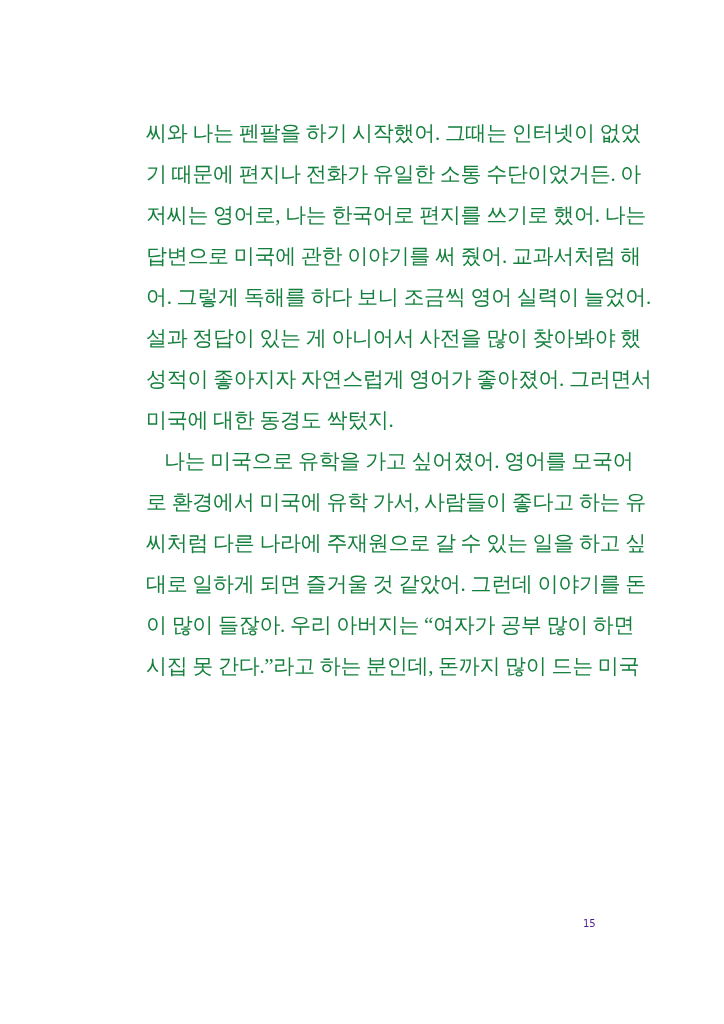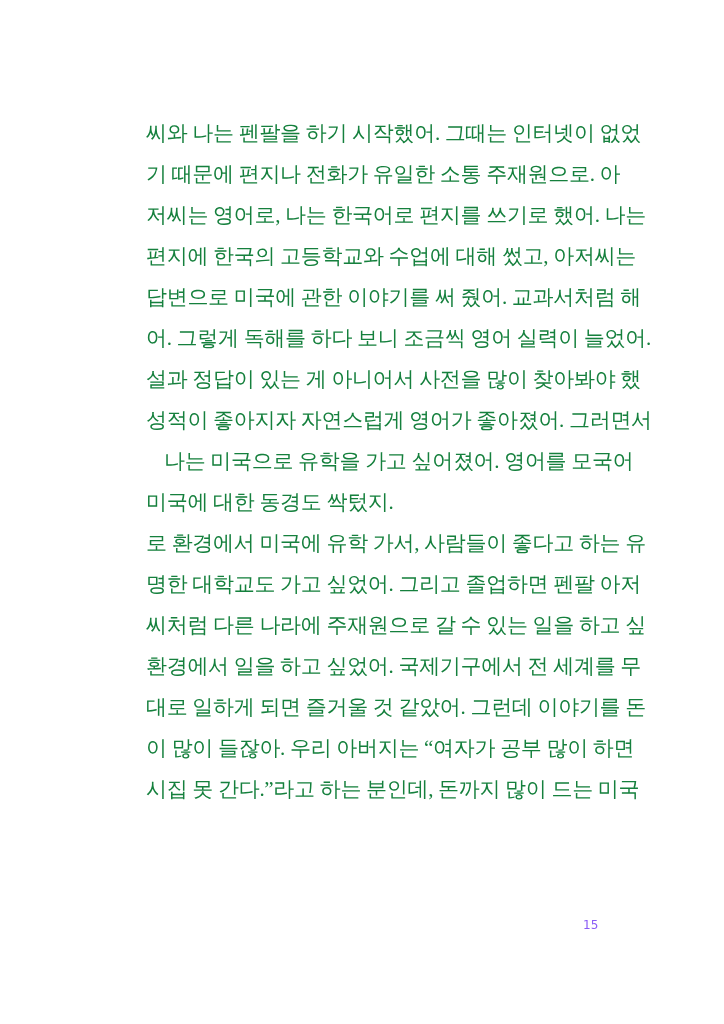--- a/index.html
+++ b/index.html
@@ -45,44 +45,41 @@
       text-align-last: left;
     }
     .line.indent {
       padding-left: 18px;
     }
     .page-number {
       position: absolute;
       left: 583px;
       top: 918px;
       font-family: "DejaVu Sans", "Liberation Sans", sans-serif;
-      font-size: 12px;
-      color: #8b5cf6;
+      font-size: 10px;
+      color: #4c1d95;
     }
   </style>
 </head>
 <body>
 
 <div class="page">
   <div class="body-text">
 
     <span class="line">씨와 나는 펜팔을 하기 시작했어. 그때는 인터넷이 없었</span>
-    <span class="line">기 때문에 편지나 전화가 유일한 소통 주재원으로. 아</span>
+    <span class="line">기 때문에 편지나 전화가 유일한 소통 수단이었거든. 아</span>
     <span class="line">저씨는 영어로, 나는 한국어로 편지를 쓰기로 했어. 나는</span>
-    <span class="line">편지에 한국의 고등학교와 수업에 대해 썼고, 아저씨는</span>
     <span class="line">답변으로 미국에 관한 이야기를 써 줬어. 교과서처럼 해</span>
     <span class="line">어. 그렇게 독해를 하다 보니 조금씩 영어 실력이 늘었어.</span>
     <span class="line">설과 정답이 있는 게 아니어서 사전을 많이 찾아봐야 했</span>
     <span class="line">성적이 좋아지자 자연스럽게 영어가 좋아졌어. 그러면서</span>
+    <span class="line last">미국에 대한 동경도 싹텄지.</span>
+
     <span class="line indent">나는 미국으로 유학을 가고 싶어졌어. 영어를 모국어</span>
-
-    <span class="line last">미국에 대한 동경도 싹텄지.</span>
     <span class="line">로 환경에서 미국에 유학 가서, 사람들이 좋다고 하는 유</span>
-    <span class="line">명한 대학교도 가고 싶었어. 그리고 졸업하면 펜팔 아저</span>
     <span class="line">씨처럼 다른 나라에 주재원으로 갈 수 있는 일을 하고 싶</span>
-    <span class="line">환경에서 일을 하고 싶었어. 국제기구에서 전 세계를 무</span>
     <span class="line">대로 일하게 되면 즐거울 것 같았어. 그런데 이야기를 돈</span>
     <span class="line">이 많이 들잖아. 우리 아버지는 “여자가 공부 많이 하면</span>
     <span class="line">시집 못 간다.”라고 하는 분인데, 돈까지 많이 드는 미국</span>
   </div>
 
   <div class="page-number">15</div>
 </div>
 
 </body></html>

